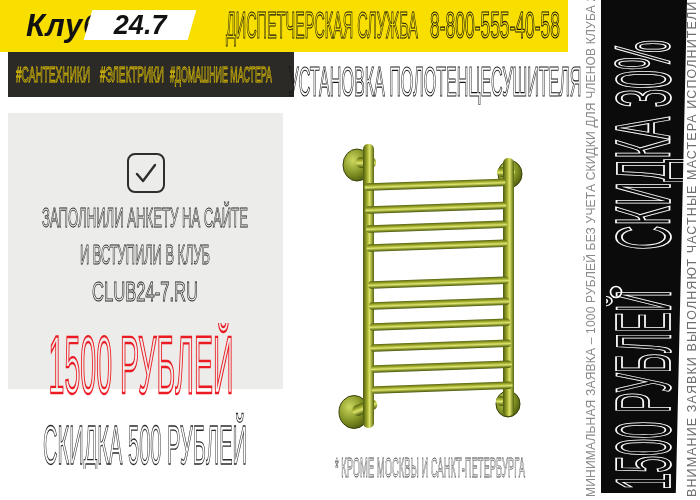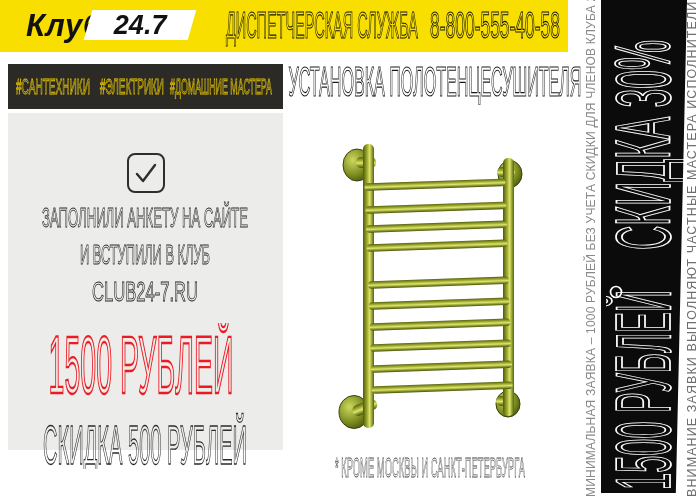--- a/index.html
+++ b/index.html
@@ -10,23 +10,23 @@
   .yellow-bar{position:absolute;left:0;top:0;width:568px;height:52px;background:#F8DF00;}
   .club-word{position:absolute;left:26px;top:8px;font-size:31px;font-weight:700;font-style:italic;
              color:#121212;letter-spacing:0.5px;}
   .badge{position:absolute;left:88px;top:10px;width:104px;height:30px;background:#ffffff;
          transform:skewX(-16deg);display:flex;align-items:center;justify-content:center;}
   .badge span{transform:skewX(16deg);font-size:27px;font-weight:700;font-style:italic;color:#121212;}
 
   
   svg text{font-family:"Liberation Sans",sans-serif;fill:none;}
 
-  .hashtag-bar{position:absolute;left:8px;top:64px;width:275px;height:45px;background:#2B2A27;}
+  .hashtag-bar{position:absolute;left:8px;top:52px;width:275px;height:45px;background:#2B2A27;padding-left:11px;}
 
-  .left-panel{position:absolute;left:8px;top:113px;width:275px;height:337px;background:#ECECEA;}
+  .left-panel{position:absolute;left:8px;top:113px;width:275px;height:276px;background:#ECECEA;}
   .checkbox{position:absolute;left:119px;top:40px;width:34px;height:36px;border:2.4px solid #2E2E2E;
             border-radius:8px;}
 
   
   .black-strip{position:absolute;left:601px;top:0;width:86px;height:493px;background:#0B0B0B;
                clip-path:polygon(0 0,100% 0,87% 100%,0 100%);}
   .vnote{position:absolute;white-space:nowrap;transform:rotate(-90deg);transform-origin:0 0;
          font-size:12px;color:#8A8A8A;letter-spacing:0.2px;}
   .vnote.right{color:#6E6E6E;font-size:12.5px;letter-spacing:1.1px;}
   .strip-big{position:absolute;left:606px;top:492px;width:486px;height:78px;

